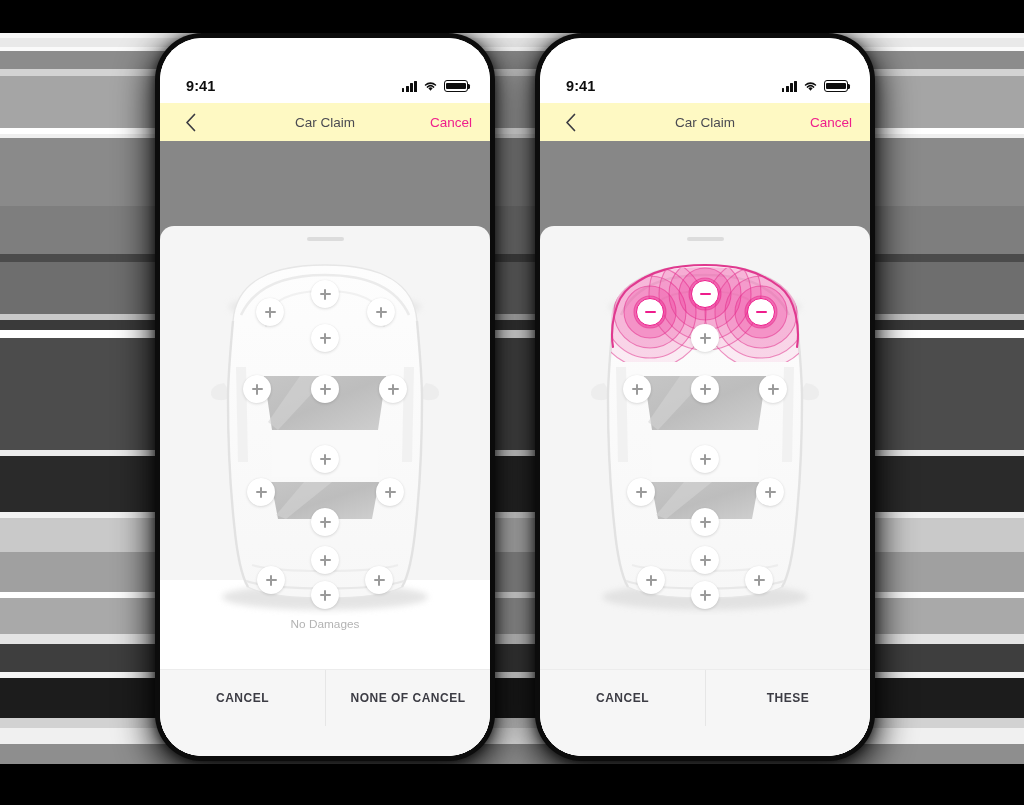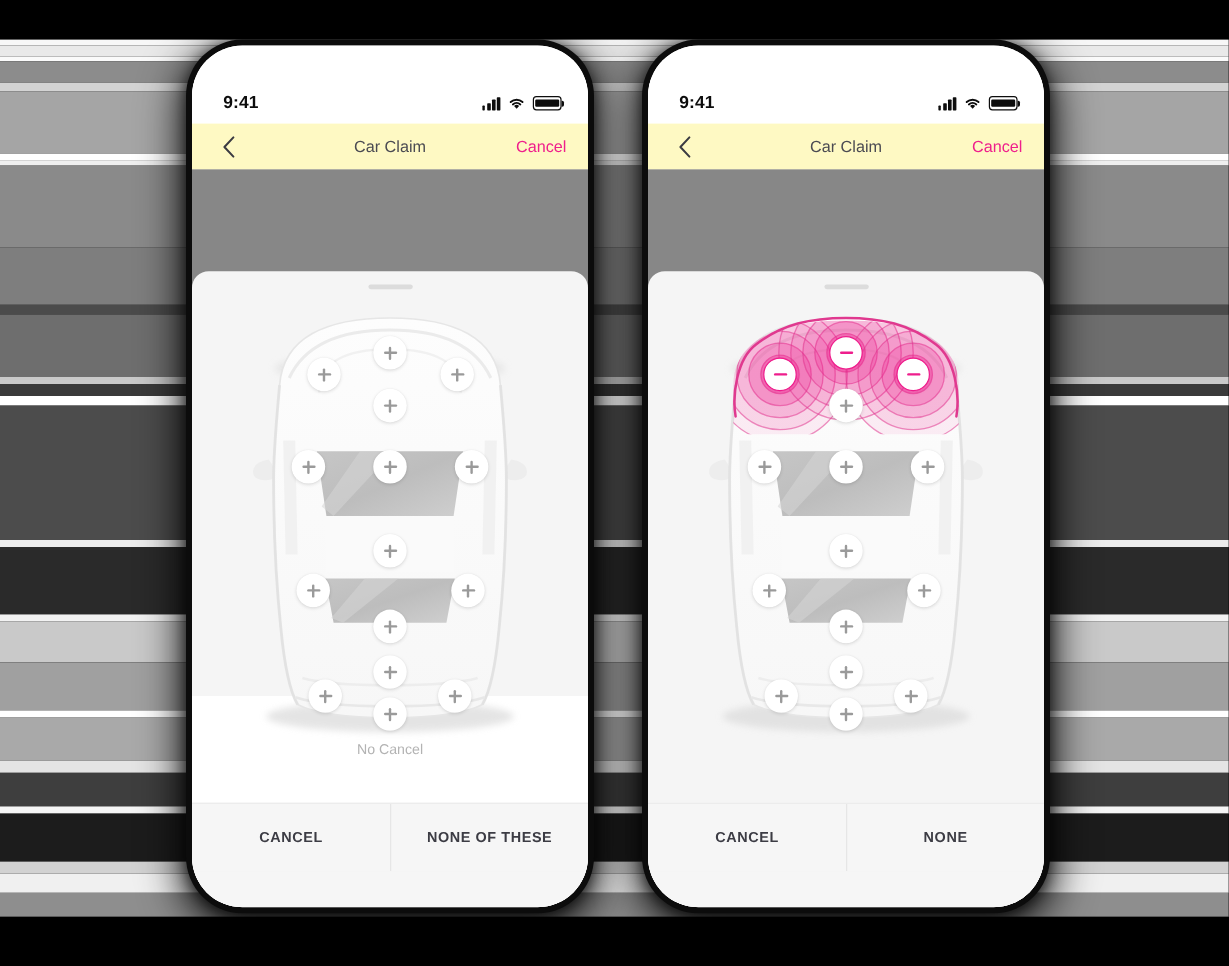--- a/index.html
+++ b/index.html
@@ -343,26 +343,26 @@
               <div class="hotspot" style="left: 219px; top: 339px;">
                 <span class="glyph"></span>
               </div>
               <div class="hotspot" style="left: 165px; top: 354px;">
                 <span class="glyph"></span>
               </div>
             </div>
         </div>
 
         <div class="caption">
-          <span class="caption-text muted">No Cancel</span>
+          <span class="caption-text muted">No Damages</span>
         </div>
 
         <div class="actionbar">
             <div class="action-btn">CANCEL</div>
-            <div class="action-btn">NONE OF THESE</div>
+            <div class="action-btn">NONE OF CANCEL</div>
           </div>
         <div class="actionbar-filler"></div>
       </div>
 
     </div>
   </div>
 
   <div class="phone right">
     <div class="screen">
 
@@ -529,20 +529,20 @@
               </div>
               <div class="hotspot" style="left: 165px; top: 354px;">
                 <span class="glyph"></span>
               </div>
             </div>
         </div>
 
 
         <div class="actionbar">
             <div class="action-btn">CANCEL</div>
-            <div class="action-btn">NONE</div>
+            <div class="action-btn">THESE</div>
           </div>
         <div class="actionbar-filler"></div>
       </div>
 
     </div>
   </div>
 </div>
 
 </body></html>

